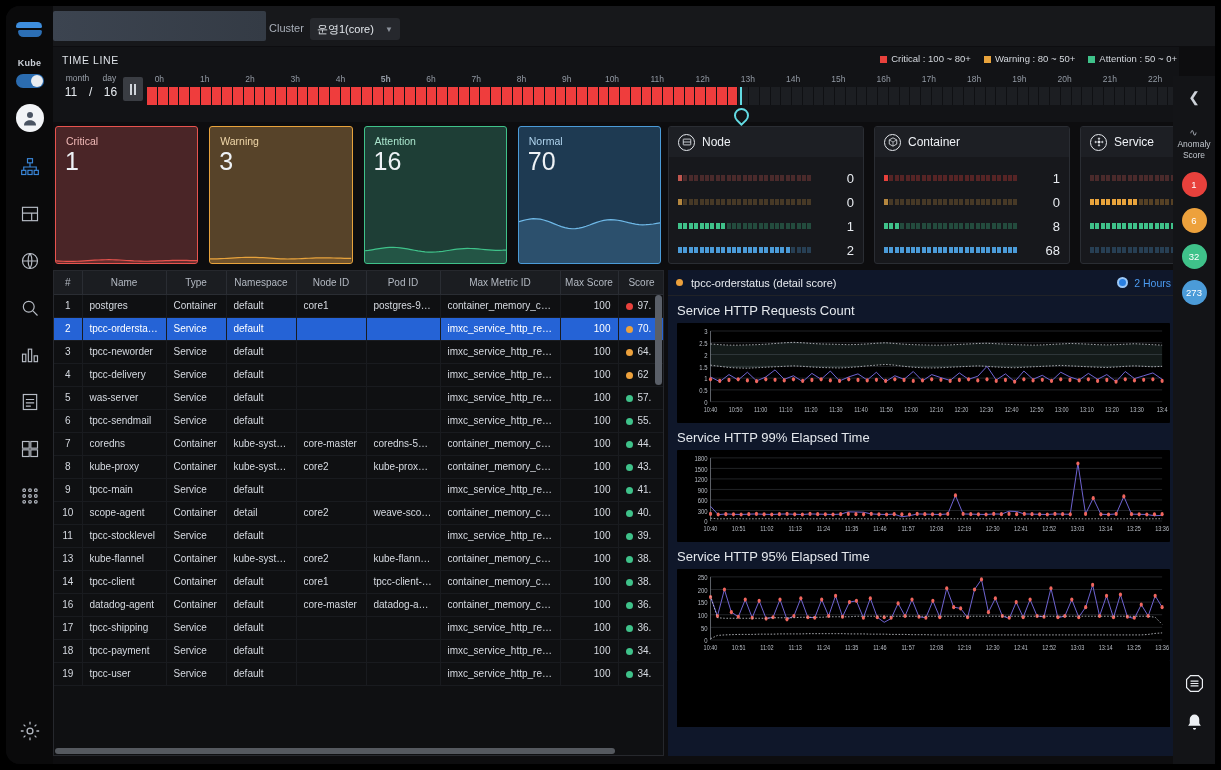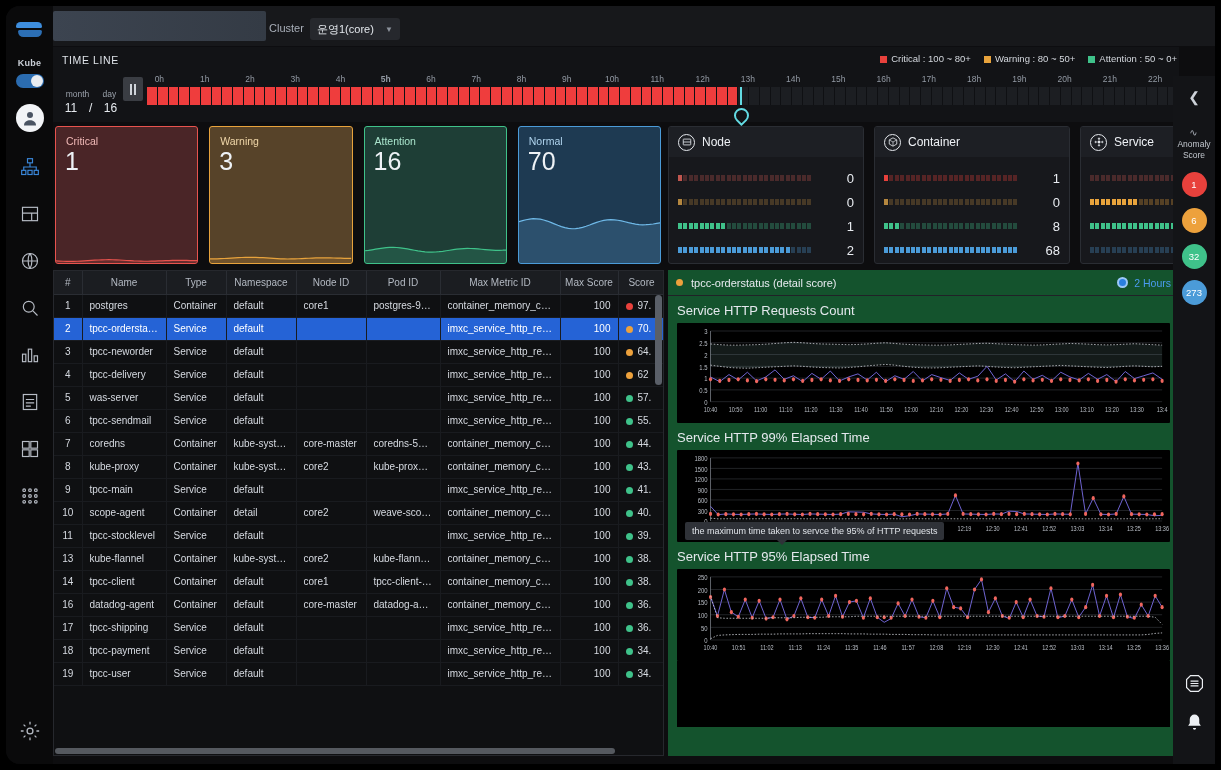--- a/index.html
+++ b/index.html
@@ -45,21 +45,21 @@
   .cluster-select { position:absolute; left:257px; top:12px; width:90px; height:22px;
     background:#26282d; border-radius:3px; display:flex; align-items:center; padding:0 7px; cursor:pointer;}
   .cluster-select .val { font-size:11px; color:#e3e7ec; }
   .cluster-select .caret { margin-left:auto; font-size:8px; color:#8b919b;}
 
   
   .timeline { position:absolute; left:53px; top:46px; right:42px; height:76px; background:#121316; border-top:1px solid #0d0d10;}
   .tl-title { position:absolute; left:9px; top:7px; font-size:10.5px; color:#dfe3e9; letter-spacing:.6px;}
   .tl-legend { position:absolute; right:2px; top:6px; display:flex; gap:13px; font-size:9.5px; color:#d4d8de; white-space:nowrap; overflow:hidden;}
   .tl-legend i { display:inline-block; width:7px;height:7px; margin-right:4px; vertical-align:-1px;}
-  .tl-left { position:absolute; left:6px; top:42px; width:64px; }
+  .tl-left { position:absolute; left:6px; top:26px; width:64px; }
   .tl-left .hdr { display:flex; justify-content:space-around; font-size:8.5px; color:#9aa0aa;}
   .tl-left .vals { display:flex; justify-content:space-around; font-size:12px; color:#e6eaef; margin-top:2px;}
   .pausebtn { position:absolute; left:70px; top:30px; width:20px; height:24px; background:#3a3d43; border-radius:2px;
      display:flex;align-items:center;justify-content:center; cursor:pointer;}
   .pausebtn span { display:block; width:2px;height:11px;background:#cfd4da; margin:0 1px;}
   .tl-track { position:absolute; left:94px; right:0px; top:27px; height:42px;}
   .tl-ticks { position:relative; height:13px;}
   .tl-ticks span { position:absolute; font-size:8.5px; color:#9299a3; transform:translateX(-50%);}
   .tl-bars { position:relative; height:18px; display:flex; background:#151619;}
   .tl-bars .cell { flex:1 1 auto; height:18px; border-right:1px solid #0f1013;}
@@ -108,21 +108,21 @@
        border-right:1px solid #2a2d33; border-bottom:1px solid #2a2d33; }
   td { color:#d6dae1; font-size:10px; height:23px; border-bottom:1px solid #191b1f; border-right:1px solid #191b1f;
        padding:0 7px; overflow:hidden; white-space:nowrap; text-overflow:ellipsis;}
   tr.sel td { background:#2563d6; color:#fff; }
   td.c { text-align:center;} td.r { text-align:right;}
   .dot { display:inline-block; width:7px;height:7px;border-radius:50%; margin-right:5px; vertical-align:-1px;}
   .scrollbar { position:absolute; right:1px; top:24px; width:7px; height:90px; background:#5a5f68; border-radius:4px;}
   .hscroll { position:absolute; left:1px; bottom:1px; height:6px; width:560px; background:#55595f; border-radius:3px;}
 
   
-  .detail { position:absolute; left:668px; top:270px; right:42px; bottom:14px; background:#14532d; overflow:hidden;}
+  .detail { position:absolute; left:668px; top:270px; right:42px; bottom:14px; background:#0f172a; overflow:hidden;}
   .d-head { height:26px; display:flex; align-items:center; padding:0 8px; border-bottom:1px solid #202227;}
   .d-head .dd { width:7px;height:7px;border-radius:50%; background:#eda13c; margin-right:8px;}
   .d-head .dt { font-size:11px; color:#e8ebf0;}
   .d-range { margin-left:auto; display:flex; align-items:center; gap:6px; font-size:10.5px; color:#4b9bf0; cursor:pointer;}
   .d-range .rb { width:11px;height:11px;border-radius:50%;background:#2a7fe0; border:2px solid #9cc8f7;}
   .chart-block { padding:7px 9px 0 9px;}
   .chart-title { font-size:13px; color:#e4e8ed; margin-bottom:5px;}
   .chart-box { background:#000; border-radius:1px; position:relative;}
   .sparse-title { font-size:10.5px; color:#e4e8ed; padding:7px 0 4px 9px;}
   .sparse-box { margin:0 9px; background:#000; height:66px;}
@@ -1235,21 +1235,20 @@
               <circle cx="437.66101694915255" cy="49.06666666666667" r="1.6" fill="#f0665e"></circle>
               <circle cx="445.42372881355936" cy="48.666666666666664" r="1.6" fill="#f0665e"></circle>
               <circle cx="453.1864406779661" cy="35.333333333333336" r="1.6" fill="#f0665e"></circle>
               <circle cx="460.9491525423729" cy="48.8" r="1.6" fill="#f0665e"></circle>
               <circle cx="468.7118644067797" cy="48.93333333333334" r="1.6" fill="#f0665e"></circle>
               <circle cx="476.47457627118644" cy="49.06666666666667" r="1.6" fill="#f0665e"></circle>
               <circle cx="484.23728813559325" cy="48.93333333333334" r="1.6" fill="#f0665e"></circle>
               <circle cx="492" cy="48.8" r="1.6" fill="#f0665e"></circle>
               <polyline points="34,51.86666666666667 41.76271186440678,52.4 49.52542372881356,52.346666666666664 57.28813559322034,52.29333333333334 65.05084745762711,52.346666666666664 72.8135593220339,52.4 80.57627118644068,52.346666666666664 88.33898305084746,52.29333333333334 96.10169491525423,52.346666666666664 103.86440677966102,52.4 111.62711864406779,52.346666666666664 119.38983050847457,52.29333333333334 127.15254237288136,52.346666666666664 134.91525423728814,52.4 142.67796610169492,52.346666666666664 150.4406779661017,52.29333333333334 158.20338983050846,52.346666666666664 165.96610169491527,52.4 173.72881355932205,52.346666666666664 181.4915254237288,52.29333333333334 189.25423728813558,52.346666666666664 197.01694915254237,52.4 204.77966101694915,52.346666666666664 212.54237288135593,52.29333333333334 220.3050847457627,52.346666666666664 228.0677966101695,52.4 235.83050847457628,52.346666666666664 243.59322033898306,52.29333333333334 251.35593220338984,52.346666666666664 259.1186440677966,52.4 266.8813559322034,52.346666666666664 274.6440677966102,52.29333333333334 282.4067796610169,52.346666666666664 290.1694915254237,52.4 297.93220338983053,52.346666666666664 305.6949152542373,52.29333333333334 313.4576271186441,52.346666666666664 321.22033898305085,52.4 328.9830508474576,52.346666666666664 336.7457627118644,52.29333333333334 344.50847457627117,52.346666666666664 352.271186440678,52.4 360.03389830508473,52.346666666666664 367.7966101694915,52.29333333333334 375.5593220338983,52.346666666666664 383.32203389830505,52.4 391.08474576271186,52.346666666666664 398.8474576271186,52.29333333333334 406.6101694915254,52.346666666666664 414.3728813559322,52.4 422.135593220339,52.346666666666664 429.8983050847458,52.29333333333334 437.66101694915255,52.346666666666664 445.42372881355936,52.4 453.1864406779661,52.346666666666664 460.9491525423729,52.29333333333334 468.7118644067797,52.346666666666664 476.47457627118644,52.4 484.23728813559325,52.346666666666664 492,52.29333333333334 " fill="none" stroke="#c9ccd2" stroke-width="0.8" stroke-dasharray="1.6 1.6" vector-effect="non-scaling-stroke"></polyline>
             </svg>
-            <div class="tooltip">the maximum time taken to servce the 95% of HTTP requests</div>
           </div>
         </div>
         <div class="chart-block">
           <div class="chart-title">Service HTTP 95% Elapsed Time</div>
           <div class="chart-box">
             <svg viewBox="0 0 500 70" preserveAspectRatio="none" style="width:100%;height:92px;display:block">
               <line x1="34" y1="54" x2="492" y2="54" stroke="#3a3d43" stroke-width="0.5"></line>
               <text x="31" y="56.5" fill="#b9bec6" font-size="6" text-anchor="end" font-family="Liberation Sans">0</text>
               <line x1="34" y1="44.400000000000006" x2="492" y2="44.400000000000006" stroke="#3a3d43" stroke-width="0.5"></line>
               <text x="31" y="46.900000000000006" fill="#b9bec6" font-size="6" text-anchor="end" font-family="Liberation Sans">50</text>

